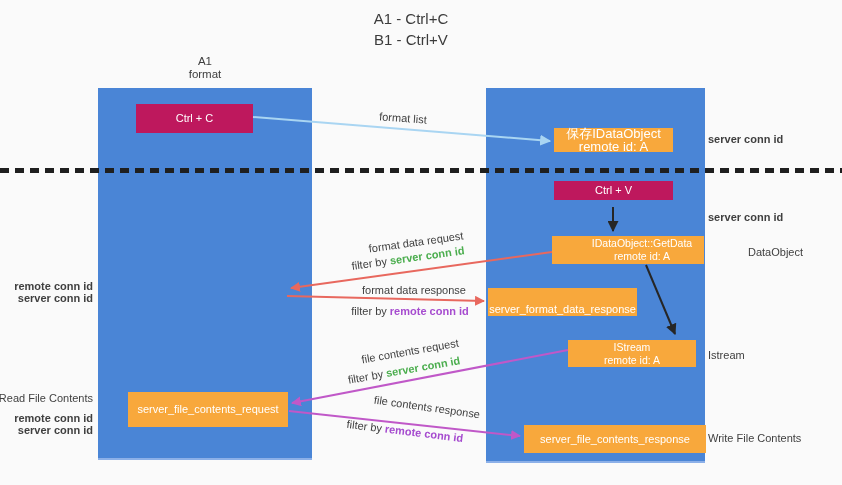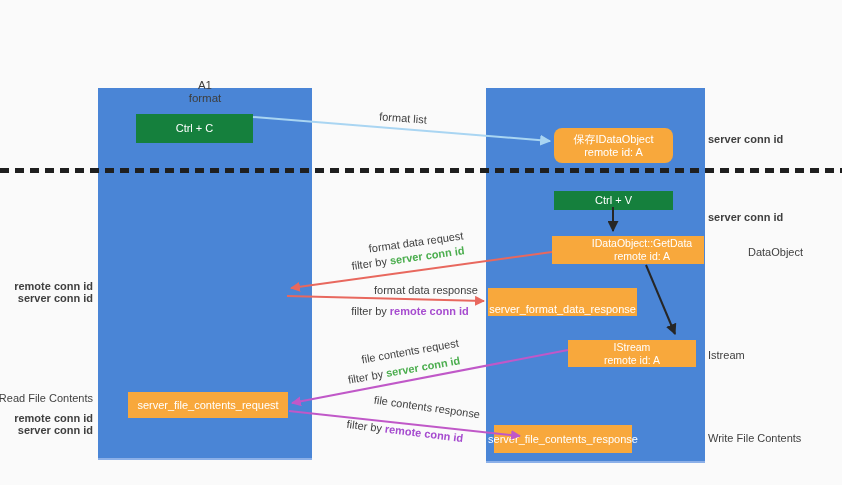--- a/index.html
+++ b/index.html
@@ -12,66 +12,70 @@
     position:absolute;left:411px;top:8px;transform:translateX(-50%);
     text-align:center;font-size:15px;line-height:21px;color:#3b3b3b;z-index:4;
   }
   .col{position:absolute;background:#4a85d6;border-bottom:2px solid #8cb0e8;z-index:1;}
   .col-left{left:98px;top:88px;width:214px;height:370px;}
   .col-right{left:486px;top:88px;width:219px;height:373px;}
   .col-header{
     position:absolute;top:55px;text-align:center;font-size:11.5px;line-height:13px;
     color:#3d3d3d;z-index:4;width:120px;
   }
-  .hdr-left{left:145px;margin-top:24px;}
+  .hdr-left{left:145px;}
   .hdr-right{left:536px;}
   .box{
     position:absolute;display:flex;flex-direction:column;align-items:center;justify-content:center;
     color:#ffffff;font-size:11px;line-height:13px;text-align:center;z-index:2;white-space:nowrap;
   }
-  .green{background:#15803d;margin-top:10px;}
+  .green{background:#be185d;}
   .orange{background:#f8a83c;}
   .box-ctrl-c{left:136px;top:104px;width:117px;height:29px;}
-  .box-save{left:554px;top:128px;width:119px;height:35px;font-size:11px;border-radius:8px;}
+  .box-save{left:554px;top:128px;width:119px;height:24px;font-size:13px;}
   .box-ctrl-v{left:554px;top:181px;width:119px;height:19px;}
   .box-getdata{left:552px;top:236px;width:124px;height:28px;font-size:10.5px;padding-left:28px;}
   .box-sfdreq{left:129px;top:275px;width:157px;height:28px;}
   .box-sfdresp{left:488px;top:288px;width:149px;height:28px;justify-content:flex-end;}
   .box-istream{left:568px;top:340px;width:128px;height:27px;font-size:10.5px;}
-  .box-sfcreq{left:128px;top:392px;width:160px;height:26px;}
-  .box-sfcresp{left:494px;top:425px;width:138px;height:28px;}
+  .box-sfcreq{left:128px;top:392px;width:160px;height:35px;}
+  .box-sfcresp{left:524px;top:425px;width:182px;height:28px;}
   .divider{
     position:absolute;left:0;top:168px;width:842px;height:5px;z-index:3;
     background:repeating-linear-gradient(90deg,#1f1f1f 0 9px,transparent 9px 15px);
   }
   .arrows{position:absolute;left:0;top:0;width:842px;height:485px;z-index:3;pointer-events:none;}
   .ann{
     position:absolute;z-index:4;font-size:11px;color:#3f3f3f;white-space:nowrap;
     transform-origin:center center;
   }
   .green-id{color:#4cae4f;font-weight:bold;}
   .purple-id{color:#a64ccf;font-weight:bold;}
   .side-label{position:absolute;z-index:4;font-size:11px;color:#3f3f3f;white-space:nowrap;}
   .right-side{left:708px;}
   .left-side{right:749px;text-align:right;}
   .a-format-list{left:403px;top:118px;transform:translate(-50%,-50%) rotate(4deg);}
   .a-fdr{left:416px;top:242px;transform:translate(-50%,-50%) rotate(-8deg);}
   .a-fdr-filter{left:408px;top:258px;transform:translate(-50%,-50%) rotate(-8deg);}
-  .a-fdresp{left:426px;top:290px;transform:translate(-50%,-50%);text-align:center;}
+  .a-fdresp{left:414px;top:290px;transform:translate(-50%,-50%);text-align:center;}
   .a-fdresp-filter{left:410px;top:311px;transform:translate(-50%,-50%);}
   .a-fcr{left:410px;top:351px;transform:translate(-50%,-50%) rotate(-10deg);}
   .a-fcr-filter{left:404px;top:370px;transform:translate(-50%,-50%) rotate(-10deg);}
   .a-fcresp{left:427px;top:407px;transform:translate(-50%,-50%) rotate(8deg);}
   .a-fcresp-filter{left:405px;top:431px;transform:translate(-50%,-50%) rotate(7deg);}
 </style>
 </head>
 <body>
 
 <div class="canvas">
 
+  <div class="title">
+    <div>A1 - Ctrl+C</div>
+    <div>B1 - Ctrl+V</div>
+  </div>
 
   <div class="col col-left"></div>
   <div class="col col-right"></div>
 
   <div class="col-header hdr-left">
     <div>A1</div>
     <div>format</div>
   </div>
 
   <div class="divider"></div>

